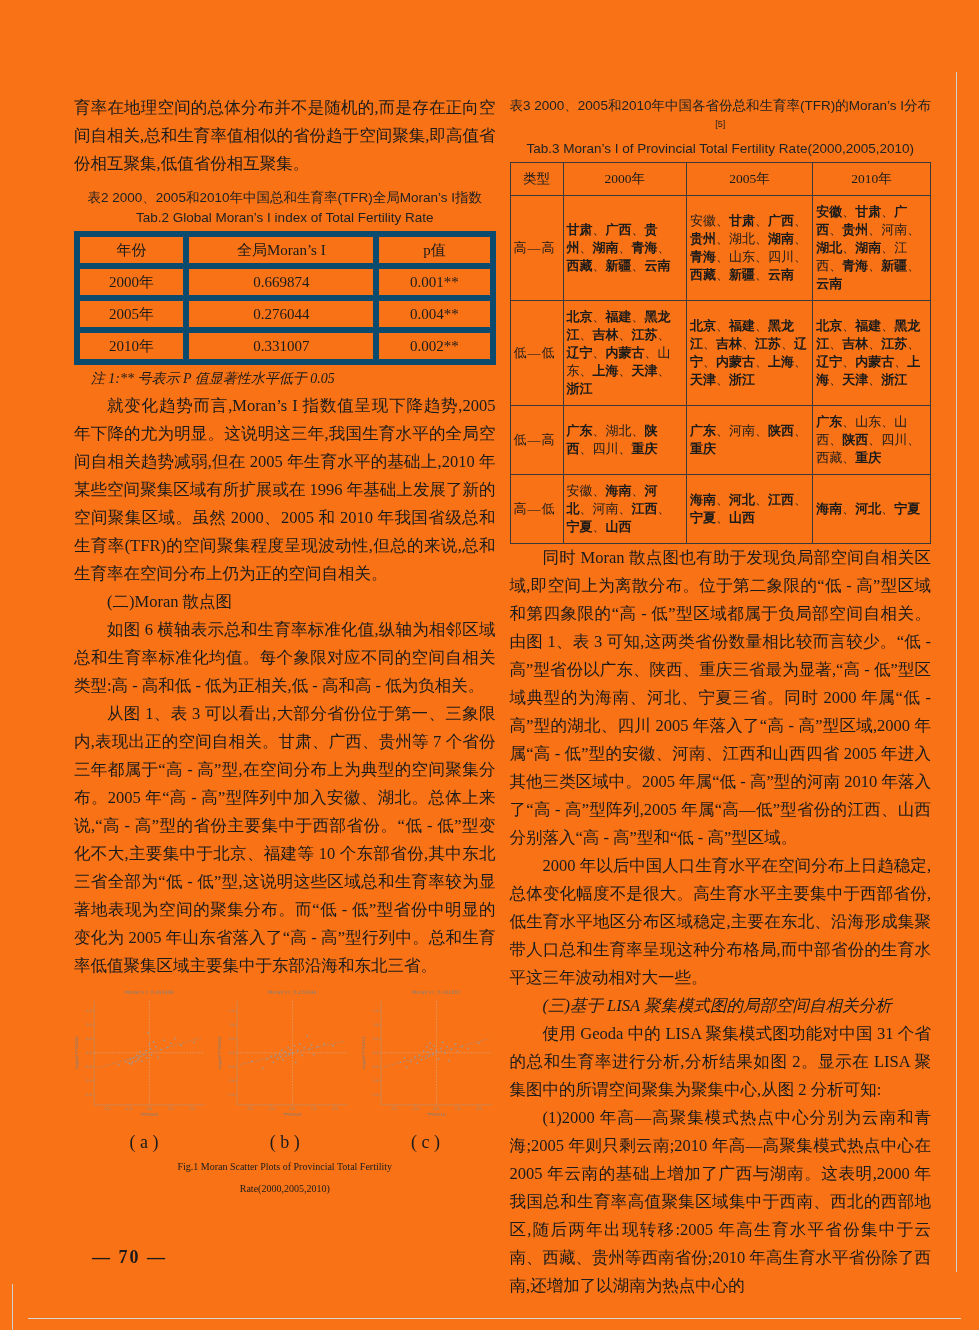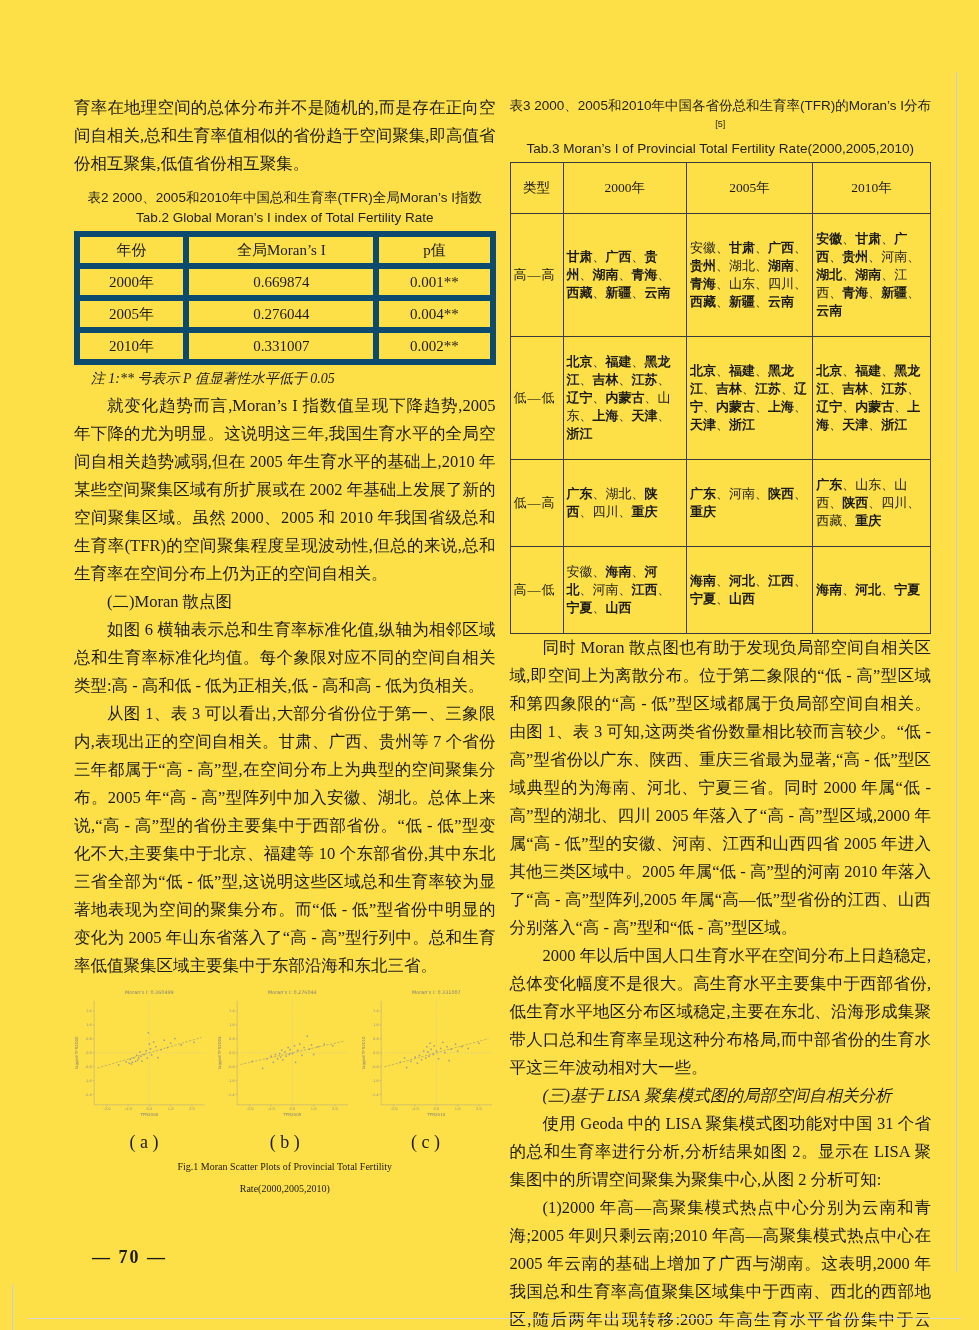--- a/index.html
+++ b/index.html
@@ -1,32 +1,32 @@
 <!DOCTYPE html>
 <html><head>
 <meta charset="utf-8">
 <style>
   html,body{margin:0;padding:0;background:#e8e8e8;}
-  .page{position:relative;width:979px;height:1330px;background:#fde047;overflow:hidden;
+  .page{position:relative;width:979px;height:1330px;background:#f97316;overflow:hidden;
         font-family:"Liberation Serif","DejaVu Serif",serif;color:#1b1b1b;}
   .cols{position:absolute;left:74px;right:48px;top:94px;display:flex;gap:14px;}
   .col{flex:1;min-width:0;}
   .para{margin:0;text-align:justify;text-indent:2em;font-size:16.5px;line-height:28px;}
   .para.flush{text-indent:0;}
   .sect{margin:0;font-size:16.5px;line-height:28px;text-indent:2em;font-weight:normal;}
   .sect.kai{font-style:italic;}
   .tcap{font-family:"Liberation Sans","DejaVu Sans",sans-serif;text-align:center;
         font-size:13.5px;line-height:19px;margin:10px 0 2px 0;color:#222;}
   .tcap .sub{margin-top:1px;}
   .tcap sup{font-size:9px;}
   table{border-collapse:collapse;width:100%;}
   .t2{margin-top:4px;font-size:15px;}
   .t2 th,.t2 td{border:6px solid #0c4a6e;text-align:center;padding:2px 4px;line-height:22px;font-weight:normal;}
   .t3{margin-top:4px;font-size:13px;}
-  .t3 th,.t3 td{border:1px solid #3a3a3a;padding:16px 3px;line-height:18px;font-weight:normal;}
+  .t3 th,.t3 td{border:1px solid #3a3a3a;padding:7px 3px;line-height:18px;font-weight:normal;}
   .t3 th{font-size:13.5px;}
   .t3 td.rowlabel{width:46px;letter-spacing:1px;}
   .t3 .bold{font-weight:bold;}
   .note{font-style:italic;font-size:14px;line-height:22px;margin:3px 0 2px 0;text-indent:1.2em;}
   .figrow{display:flex;justify-content:space-between;align-items:flex-end;margin-top:8px;}
   .plot{width:32%;}
   .sublabels{display:flex;justify-content:space-around;font-size:18px;margin-top:2px;}
   .figcap-zh{font-family:"Liberation Sans","DejaVu Sans",sans-serif;font-weight:bold;
              font-size:15.5px;line-height:23px;text-align:center;margin-top:6px;}
   .figcap-en{font-size:10px;line-height:22px;text-align:center;margin-top:3px;}
@@ -71,21 +71,21 @@
             </tr>
             <tr>
               <td>2010年</td>
               <td>0.331007</td>
               <td>0.002**</td>
             </tr>
           </tbody>
       </table>
       <div class="note">注 1:** 号表示 P 值显著性水平低于 0.05</div>
 
-      <p class="para">就变化趋势而言,Moran’s I 指数值呈现下降趋势,2005 年下降的尤为明显。这说明这三年,我国生育水平的全局空间自相关趋势减弱,但在 2005 年生育水平的基础上,2010 年某些空间聚集区域有所扩展或在 2002 年基础上发展了新的空间聚集区域。虽然 2000、2005 和 2010 年我国省级总和生育率(TFR)的空间聚集程度呈现波动性,但总的来说,总和生育率在空间分布上仍为正的空间自相关。</p>
+      <p class="para">就变化趋势而言,Moran’s I 指数值呈现下降趋势,2005 年下降的尤为明显。这说明这三年,我国生育水平的全局空间自相关趋势减弱,但在 2005 年生育水平的基础上,2010 年某些空间聚集区域有所扩展或在 1996 年基础上发展了新的空间聚集区域。虽然 2000、2005 和 2010 年我国省级总和生育率(TFR)的空间聚集程度呈现波动性,但总的来说,总和生育率在空间分布上仍为正的空间自相关。</p>
       <h3 class="sect">(二)Moran 散点图</h3>
       <p class="para">如图 6 横轴表示总和生育率标准化值,纵轴为相邻区域总和生育率标准化均值。每个象限对应不同的空间自相关类型:高 - 高和低 - 低为正相关,低 - 高和高 - 低为负相关。</p>
       <p class="para">从图 1、表 3 可以看出,大部分省份位于第一、三象限内,表现出正的空间自相关。甘肃、广西、贵州等 7 个省份三年都属于“高 - 高”型,在空间分布上为典型的空间聚集分布。2005 年“高 - 高”型阵列中加入安徽、湖北。总体上来说,“高 - 高”型的省份主要集中于西部省份。“低 - 低”型变化不大,主要集中于北京、福建等 10 个东部省份,其中东北三省全部为“低 - 低”型,这说明这些区域总和生育率较为显著地表现为空间的聚集分布。而“低 - 低”型省份中明显的变化为 2005 年山东省落入了“高 - 高”型行列中。总和生育率低值聚集区域主要集中于东部沿海和东北三省。</p>
 
       <div class="figrow">
         <div class="plot"><svg viewBox="0 0 127 130" width="100%">
               <text x="71" y="6" text-anchor="middle" font-size="4.6" fill="#7d7d7d">Moran's I: 0.360499</text>
               <line x1="19" y1="12" x2="19" y2="110" stroke="#9a9a9a" stroke-width="0.4"></line>
               <line x1="19" y1="110" x2="123" y2="110" stroke="#9a9a9a" stroke-width="0.4"></line>
               <line x1="19" y1="61" x2="123" y2="61" stroke="#c2c2c2" stroke-width="0.4" stroke-dasharray="1.6 1.2"></line>

